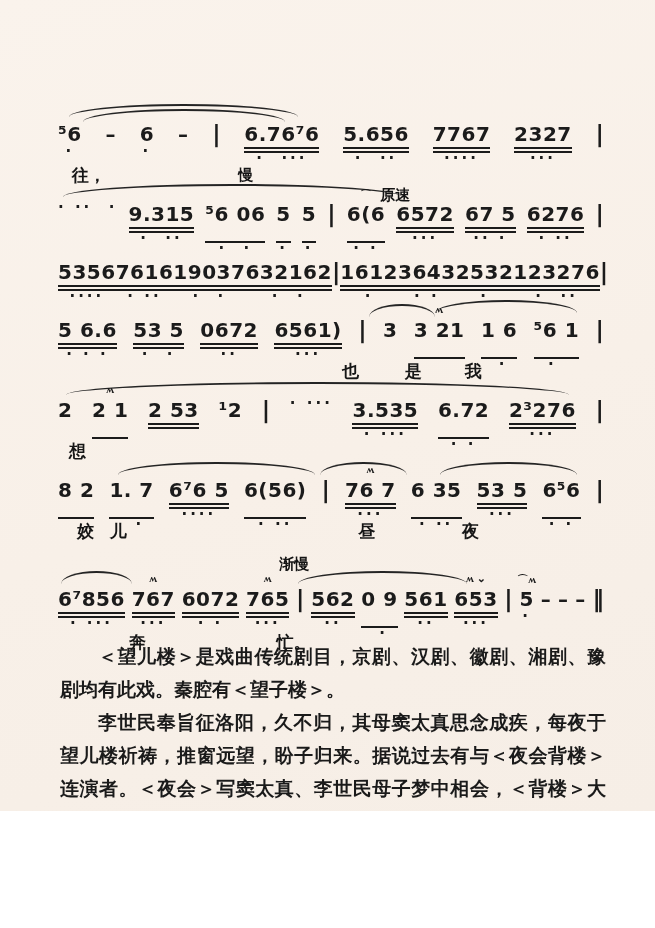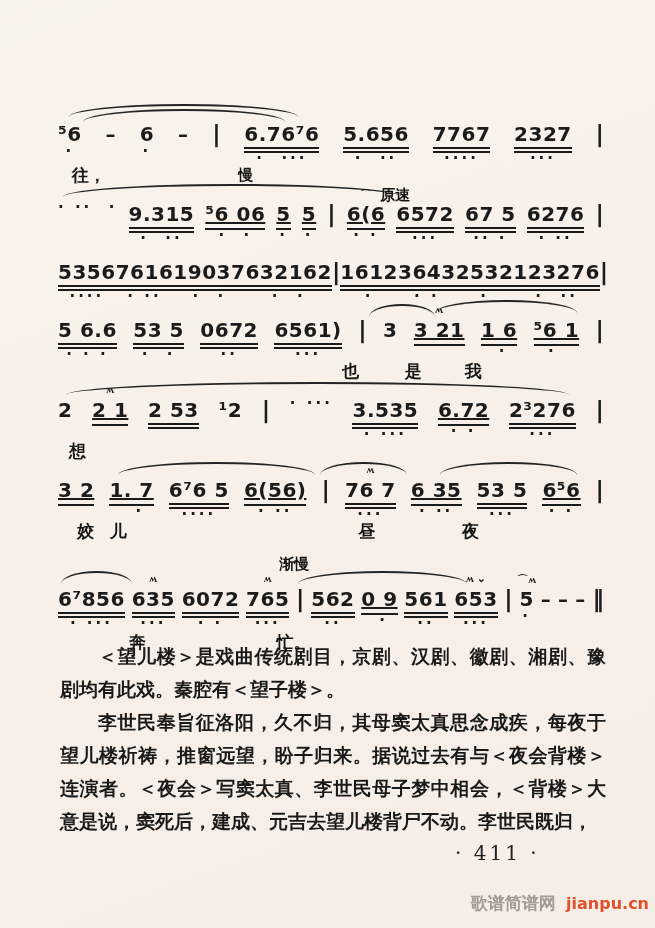--- a/index.html
+++ b/index.html
@@ -1,26 +1,26 @@
 <!DOCTYPE html>
 <html><head>
 <meta charset="utf-8">
 <style>
   html,body{margin:0;padding:0;}
   .page{
-    position:relative;width:655px;height:928px;overflow:hidden;
+    position:relative;width:655px;height:811px;overflow:hidden;
     background:linear-gradient(160deg,#faf3ec 0%,#f8f0e8 55%,#f6eee6 100%);
     font-family:"Liberation Serif", serif;color:#1b1b1b;
   }
   
   .line{position:absolute;left:58px;width:546px;}
   .notes{position:absolute;left:0;right:0;display:flex;justify-content:space-between;align-items:flex-start;}
   .cell{position:relative;display:inline-flex;flex-direction:column;align-items:center;}
   .nt{font-family:"DejaVu Sans",sans-serif;font-weight:700;font-size:20px;letter-spacing:.5px;color:#1b1b1b;white-space:pre;line-height:24px;}
-  .u1{border-bottom:2px solid #1b1b1b;padding-bottom:2px;text-decoration:underline;}
+  .u1{border-bottom:2px solid #1b1b1b;padding-bottom:15px;}
   .u2{border-bottom:6px double #1b1b1b;padding-bottom:1px;}
   .dots{font-family:"DejaVu Sans",sans-serif;font-size:15px;line-height:9px;letter-spacing:3px;font-weight:700;white-space:pre;margin-top:1px;color:#1b1b1b;}
   .bar .nt{font-size:23px;letter-spacing:0;}
   .orn{position:absolute;top:-15px;left:50%;transform:translateX(-50%);font-size:11px;font-weight:700;white-space:pre;color:#1b1b1b;}
   .arc{position:absolute;height:11px;border-top:2px solid #242424;border-radius:50% 50% 0 0 / 100% 100% 0 0;}
   .tempo{position:absolute;font-size:15px;font-weight:700;color:#141414;}
   .lyrics{position:absolute;left:0;right:0;height:24px;}
   .lyric{position:absolute;font-size:17px;font-weight:700;color:#161616;white-space:nowrap;}
   
   .paragraphs{position:absolute;left:60px;width:546px;top:640px;font-size:19px;line-height:33px;font-weight:600;color:#1a1a1a;text-align:justify;}
@@ -265,21 +265,21 @@
       <span class="lyric" style="left:2%;">想</span>
     </div>
   </div>
 
   <div class="line" style="top:460px;height:90px;">
     <div class="arc" style="left:11%;width:36%;top:2px;"></div>
     <div class="arc" style="left:48%;width:16%;top:2px;"></div>
     <div class="arc" style="left:70%;width:25%;top:2px;"></div>
     <div class="notes" style="top:18px;">
         <span class="cell">
-          <span class="nt u1">3 2</span>
+          <span class="nt u1">8 2</span>
         </span>
         <span class="cell">
           <span class="nt u1">1. 7</span>
           <span class="dots">  ·</span>
         </span>
         <span class="cell">
           <span class="nt u2">6⁷6 5</span>
           <span class="dots">····</span>
         </span>
         <span class="cell">
@@ -322,21 +322,21 @@
     <span class="tempo" style="left:40.5%;top:-2px;">渐慢</span>
     <div class="arc" style="left:44%;width:31%;top:14px;"></div>
     <div class="arc" style="left:0.5%;width:13%;top:14px;"></div>
     <div class="notes" style="top:30px;">
         <span class="cell">
           <span class="nt u2">6⁷856</span>
           <span class="dots">· ···</span>
         </span>
         <span class="cell">
           <span class="orn">ʍ</span>
-          <span class="nt u2">635</span>
+          <span class="nt u2">767</span>
           <span class="dots">···</span>
         </span>
         <span class="cell">
           <span class="nt u2">6072</span>
           <span class="dots">· ·</span>
         </span>
         <span class="cell">
           <span class="orn">ʍ</span>
           <span class="nt u2">765</span>
           <span class="dots">···</span>

